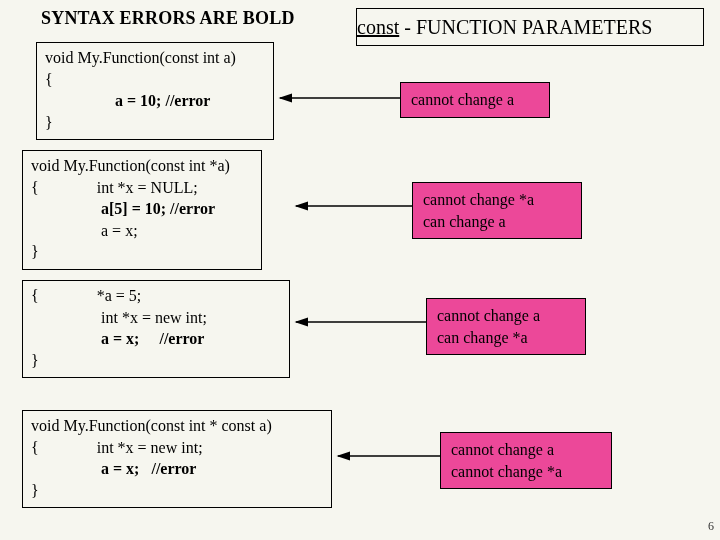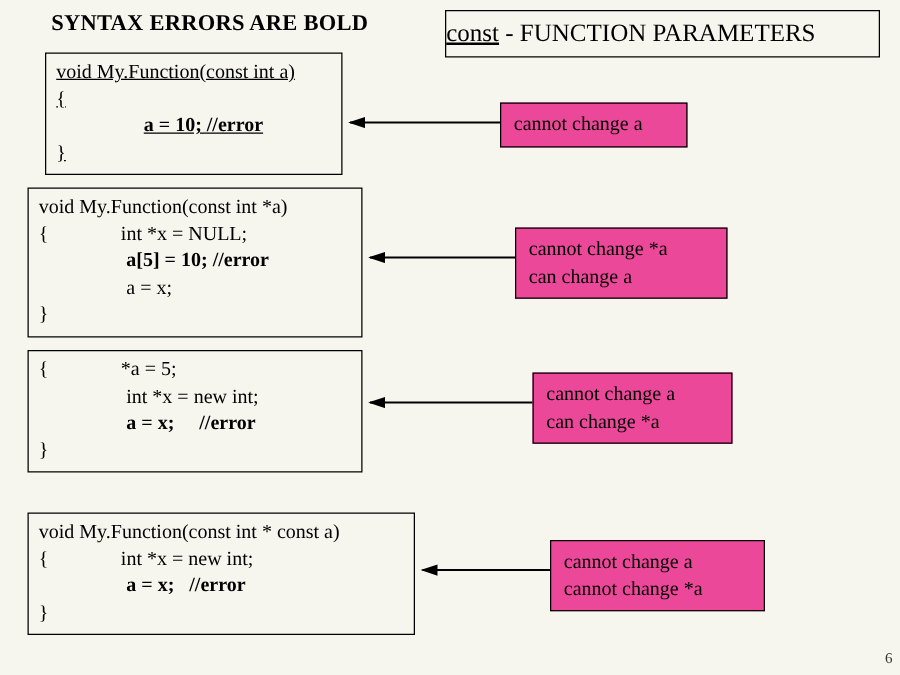--- a/index.html
+++ b/index.html
@@ -83,28 +83,28 @@
 <div class="slide">
 
   <div class="heading">SYNTAX ERRORS ARE BOLD</div>
 
   <div class="title-box">
     <span>
       <span class="u">const</span><span> - FUNCTION PARAMETERS</span>
     </span>
   </div>
 
-  <div class="code-box" style="left:36px; top:42px; width:238px;text-decoration:underline;">
+  <div class="code-box" style="left:36px; top:42px; width:238px;">
     <div class="line">void My.Function(const int a)</div>
     <div class="line">{</div>
     <div class="line"><span class="indent"></span><span class="b">a = 10; </span><span class="b">//error</span></div>
     <div class="line">}</div>
   </div>
 
-  <div class="code-box" style="left:22px; top:150px; width:268px;">
+  <div class="code-box" style="left:22px; top:150px; width:240px;">
     <div class="line">void My.Function(const int *a)</div>
     <div class="line"><span>{</span><span class="indent" style="width:58px"></span><span>int *x = NULL;</span></div>
     <div class="line"><span class="indent"></span><span class="b">a[5] = 10; </span><span class="b">//error</span></div>
     <div class="line"><span class="indent"></span><span>a = x;</span></div>
     <div class="line">}</div>
   </div>
 
   <div class="code-box" style="left:22px; top:280px; width:268px;">
     <div class="line"><span>{</span><span class="indent" style="width:58px"></span><span>*a = 5;</span></div>
     <div class="line"><span class="indent"></span><span>int *x = new int;</span></div>

